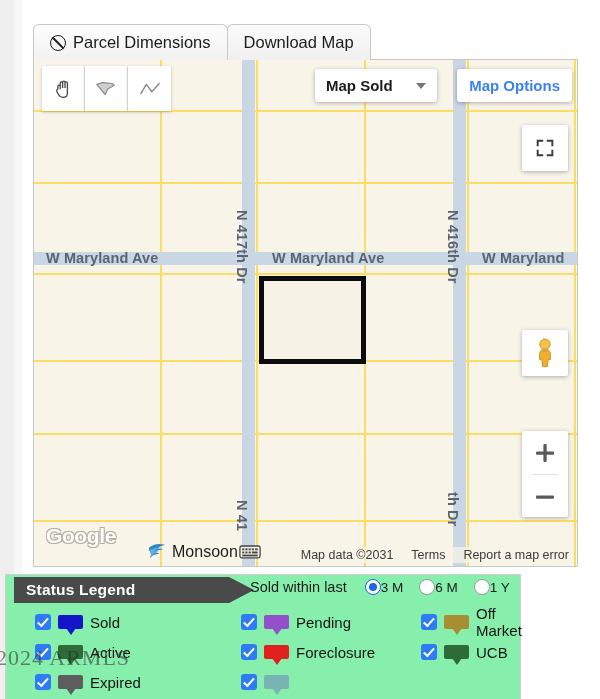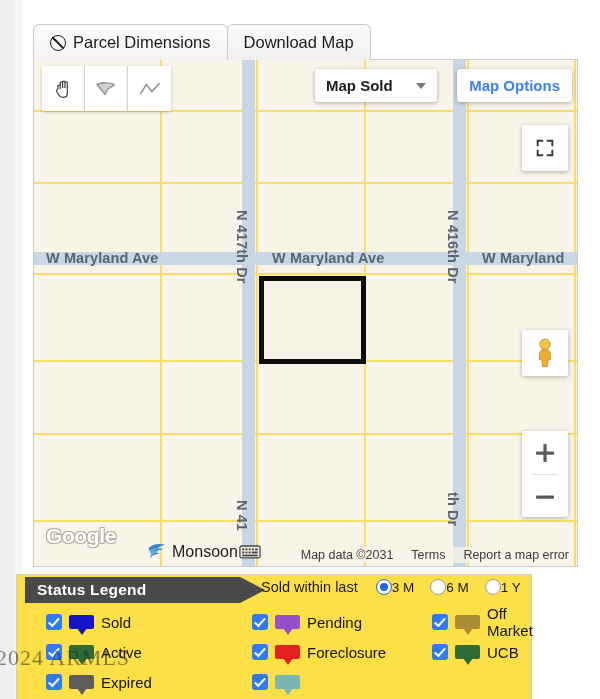--- a/index.html
+++ b/index.html
@@ -206,23 +206,23 @@
   .attrib {
     position: absolute; right: 6px; bottom: 3px;
     display: flex; gap: 18px;
     font-size: 12.5px; color: #3b3b3b;
     background: rgba(248,244,232,.75);
     padding: 1px 2px;
   }
 
   
   .legend {
-    position: absolute; left: 16px; top: 574px;
+    position: absolute; left: 5px; top: 574px;
     width: 516px; height: 125px;
-    background: #fde047;
+    background: #86efac;
     border: 1px solid #cfcfcf;
     border-bottom: none;
   }
   .legend-head {
     position: relative;
     height: 30px;
     display: flex; align-items: center;
   }
   .legend-title-wrap {
     position: absolute; left: 8px; top: 2px;

